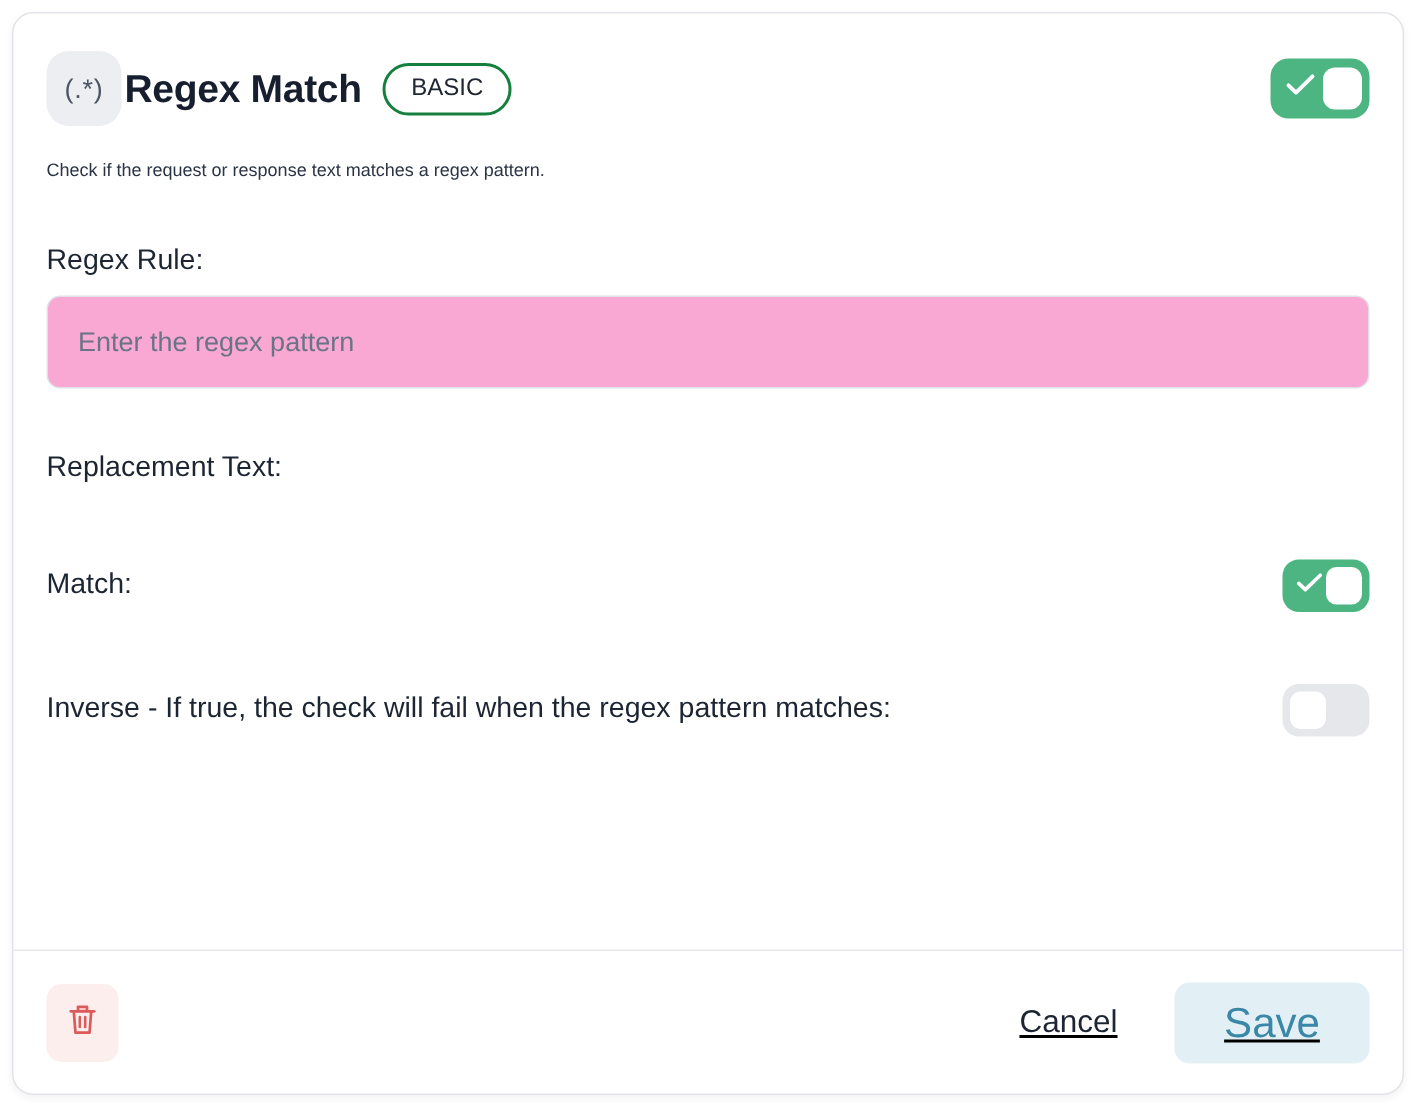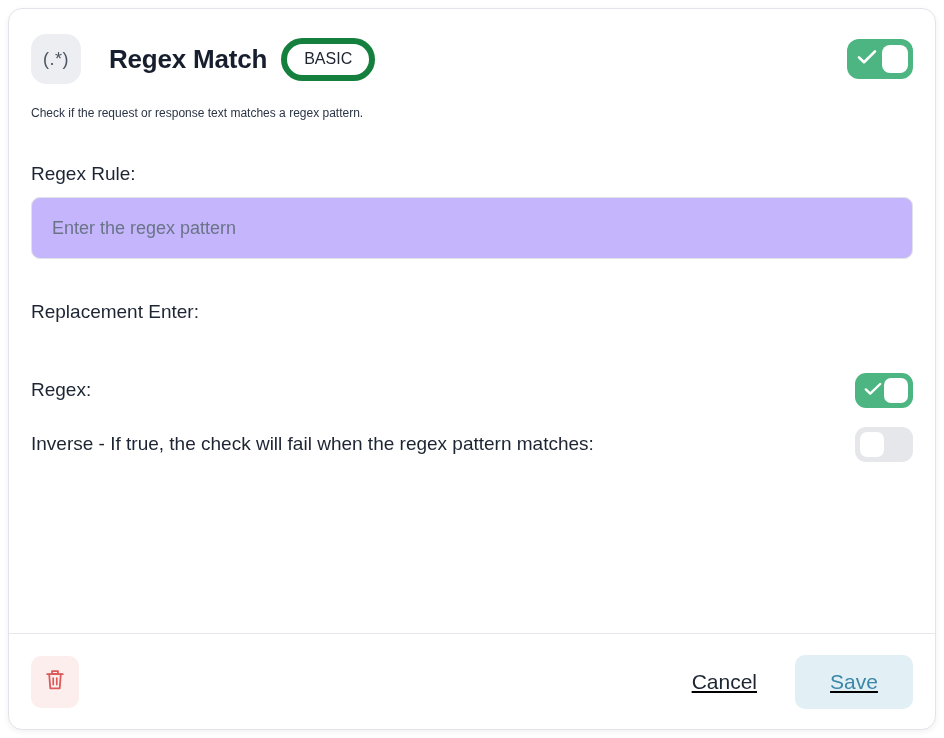--- a/index.html
+++ b/index.html
@@ -59,31 +59,31 @@
     align-items: center;
     justify-content: center;
     flex: 0 0 auto;
     color: #4b5563;
     font-size: 18px;
     font-family: "Liberation Sans", sans-serif;
     letter-spacing: 0.5px;
   }
 
   .title {
-    margin-left: 28px;
+    margin-left: 2px;
     font-size: 26px;
     font-weight: bold;
     color: #171f2e;
     letter-spacing: -0.2px;
     white-space: nowrap;
   }
 
   .level-pill {
     margin-left: 14px;
-    border: 6px solid #15803d;
+    border: 2px solid #15803d;
     border-radius: 999px;
     padding: 7px 17px 8px 17px;
     font-size: 16px;
     color: #202632;
     background: #ffffff;
     line-height: 1;
     white-space: nowrap;
   }
 
   
@@ -148,38 +148,38 @@
     font-size: 19px;
     color: #1d2533;
     margin-bottom: 12px;
   }
   .text-input {
     box-sizing: border-box;
     width: 100%;
     height: 62px;
     border: 1px solid #dfe2e7;
     border-radius: 9px;
-    background: #c4b5fd;
+    background: #f9a8d4;
     padding: 0 20px;
     font-size: 18px;
     color: #1d2533;
     font-family: "Liberation Sans", sans-serif;
     outline: none;
   }
   .text-input::placeholder {
     color: #6b7487;
     opacity: 1;
   }
 
   
   .switch-row {
     display: flex;
     align-items: center;
     justify-content: space-between;
-    margin-top: 19px;
+    margin-top: 48px;
   }
   .switch-row.first { margin-top: 50px; }
   .switch-row .switch-label {
     font-size: 19px;
     color: #1d2533;
     line-height: 1.3;
   }
 
   
   .footer {
@@ -216,25 +216,25 @@
     font-family: "Liberation Sans", sans-serif;
     cursor: pointer;
     padding: 8px 14px;
     margin-right: 24px;
   }
 
   .save-button {
     background: #e2eff4;
     border: none;
     border-radius: 10px;
-    font-size: 21px;
+    font-size: 28px;
     color: #3a87a8;
     font-family: "Liberation Sans", sans-serif;
     cursor: pointer;
-    width: 118px;
+    width: 130px;
     height: 54px;
     line-height: 54px;
     padding: 0;
     text-align: center;
   }
 </style>
 </head>
 <body>
 
 <div class="stage">
@@ -260,25 +260,25 @@
       </div>
 
       <div class="description">Check if the request or response text matches a regex pattern.</div>
 
       <div class="field">
         <div class="field-label">Regex Rule:</div>
         <input class="text-input" type="text" placeholder="Enter the regex pattern" style="">
       </div>
 
       <div class="field">
-        <div class="field-label">Replacement Enter:</div>
+        <div class="field-label">Replacement Text:</div>
       </div>
 
       <div class="switch-row first">
-        <div class="switch-label">Regex:</div>
+        <div class="switch-label">Match:</div>
         <div class="toggle on toggle-row-sw">
           <span class="tick">
             <svg width="18" height="14" viewBox="0 0 18 14" aria-hidden="true">
               <path d="M1.8 7.4 L6.2 11.6 L16.2 2" fill="none" stroke="#ffffff" stroke-width="2.4" stroke-linecap="round" stroke-linejoin="round"></path>
             </svg>
           </span>
           <span class="knob"></span>
         </div>
       </div>
 

